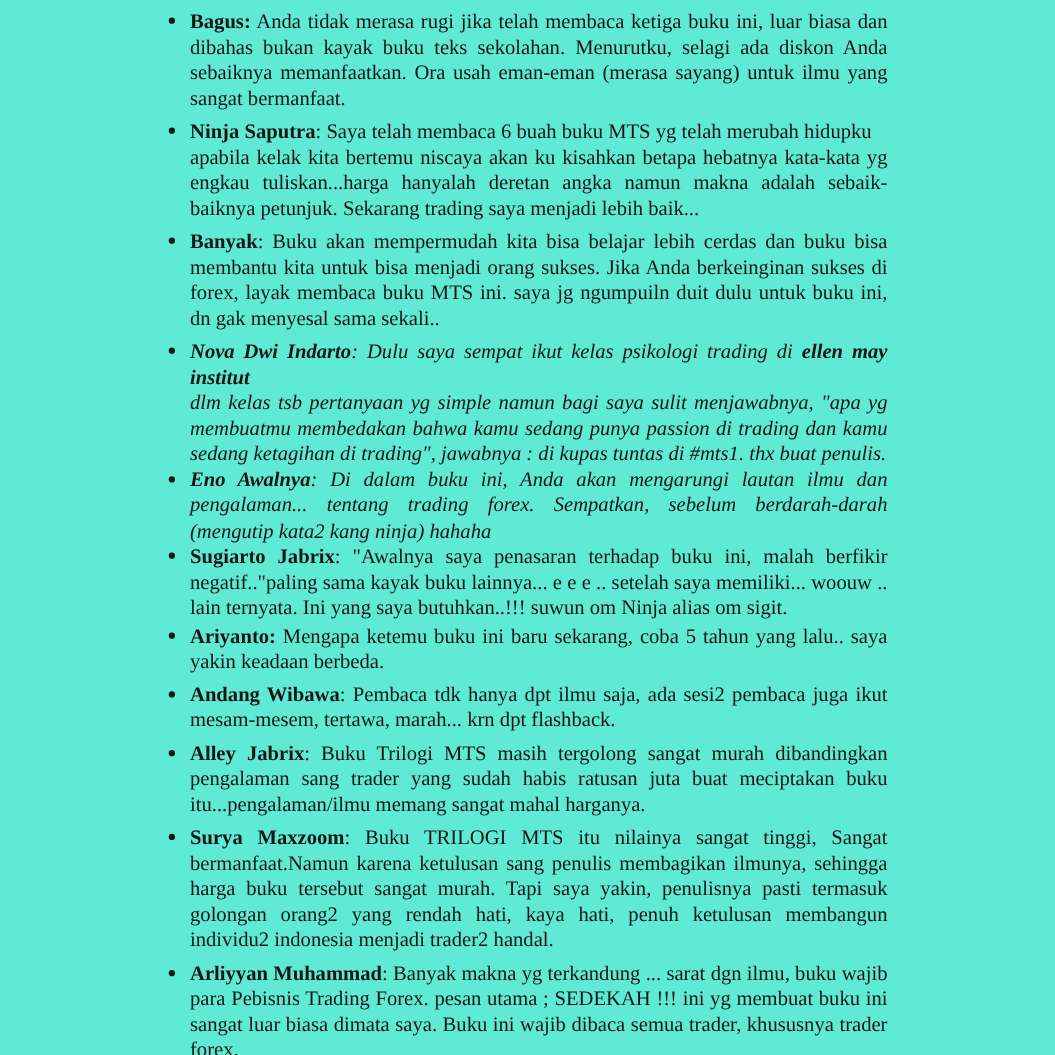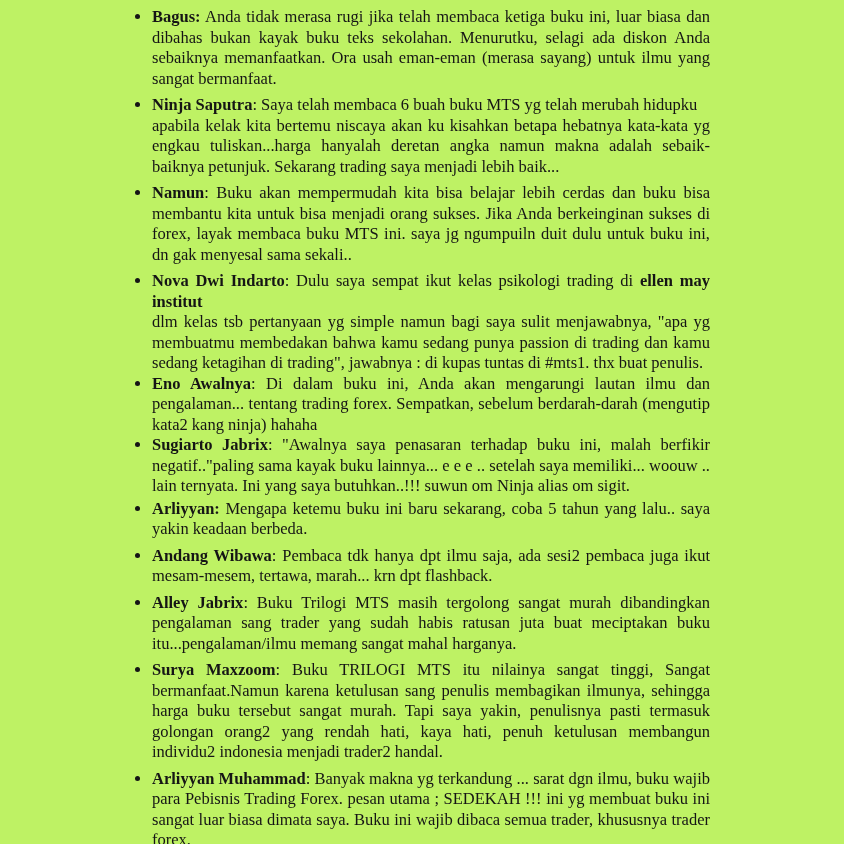--- a/index.html
+++ b/index.html
@@ -12,51 +12,51 @@
     height: 844px;
     overflow: hidden;
     font-family: "Liberation Serif", "DejaVu Serif", serif;
     color: #151515;
   }
   .page {
     box-sizing: border-box;
     width: 844px;
     height: 844px;
     padding: 7px 134px 0 122px;
-    background: #bef264;
+    background: #5eead4;
   }
   ul.testimonial-list {
     margin: 0;
     padding: 0 0 0 30px;
     list-style: disc outside;
   }
   li.testimonial {
     font-size: 16.5px;
     line-height: 20.5px;
     text-align: justify;
     white-space: pre-line;
     margin: 0 0 6px 0;
   }
-  li.testimonial.tight { margin-bottom: 0; }
+  li.testimonial.tight { margin-bottom: 0; font-style: italic; }
   li.testimonial.small { margin-bottom: 2px; }
   li.testimonial:last-child { margin-bottom: 0; }
   li.testimonial b { font-weight: bold; }
 </style>
 </head>
 <body>
 
 <div class="page">
   <ul class="testimonial-list">
       <li class="testimonial"><b>Bagus:</b><span> Anda tidak merasa rugi jika telah membaca ketiga buku ini, luar biasa dan dibahas bukan kayak buku teks sekolahan. Menurutku, selagi ada diskon Anda sebaiknya memanfaatkan. Ora usah eman-eman (merasa sayang) untuk ilmu yang sangat bermanfaat.</span></li>
       <li class="testimonial"><b>Ninja Saputra</b><span>: Saya telah membaca 6 buah buku MTS yg telah merubah hidupku
 apabila kelak kita bertemu niscaya akan ku kisahkan betapa hebatnya kata-kata yg engkau tuliskan...harga hanyalah deretan angka namun makna adalah sebaik-baiknya petunjuk. Sekarang trading saya menjadi lebih baik...</span></li>
-      <li class="testimonial"><b>Namun</b><span>: Buku akan mempermudah kita bisa belajar lebih cerdas dan buku bisa membantu kita untuk bisa menjadi orang sukses. Jika Anda berkeinginan sukses di forex, layak membaca buku MTS ini. saya jg ngumpuiln duit dulu untuk buku ini, dn gak menyesal sama sekali..</span></li>
+      <li class="testimonial"><b>Banyak</b><span>: Buku akan mempermudah kita bisa belajar lebih cerdas dan buku bisa membantu kita untuk bisa menjadi orang sukses. Jika Anda berkeinginan sukses di forex, layak membaca buku MTS ini. saya jg ngumpuiln duit dulu untuk buku ini, dn gak menyesal sama sekali..</span></li>
       <li class="testimonial tight"><b>Nova Dwi Indarto</b><span>: Dulu saya sempat ikut kelas psikologi trading di </span><b>ellen may institut</b><span>
 dlm kelas tsb pertanyaan yg simple namun bagi saya sulit menjawabnya, "apa yg membuatmu membedakan bahwa kamu sedang punya passion di trading dan kamu sedang ketagihan di trading", jawabnya : di kupas tuntas di #mts1. thx buat penulis.</span></li>
       <li class="testimonial tight"><b>Eno Awalnya</b><span>: Di dalam buku ini, Anda akan mengarungi lautan ilmu dan pengalaman... tentang trading forex. Sempatkan, sebelum berdarah-darah (mengutip kata2 kang ninja) hahaha</span></li>
       <li class="testimonial small"><b>Sugiarto Jabrix</b><span>: "Awalnya saya penasaran terhadap buku ini, malah berfikir negatif.."paling sama kayak buku lainnya... e e e .. setelah saya memiliki... woouw .. lain ternyata. Ini yang saya butuhkan..!!! suwun om Ninja alias om sigit.</span></li>
-      <li class="testimonial"><b>Arliyyan:</b><span> Mengapa ketemu buku ini baru sekarang, coba 5 tahun yang lalu.. saya yakin keadaan berbeda.</span></li>
+      <li class="testimonial"><b>Ariyanto:</b><span> Mengapa ketemu buku ini baru sekarang, coba 5 tahun yang lalu.. saya yakin keadaan berbeda.</span></li>
       <li class="testimonial"><b>Andang Wibawa</b><span>: Pembaca tdk hanya dpt ilmu saja, ada sesi2 pembaca juga ikut mesam-mesem, tertawa, marah... krn dpt flashback.</span></li>
       <li class="testimonial"><b>Alley Jabrix</b><span>: Buku Trilogi MTS masih tergolong sangat murah dibandingkan pengalaman sang trader yang sudah habis ratusan juta buat meciptakan buku itu...pengalaman/ilmu memang sangat mahal harganya.</span></li>
       <li class="testimonial"><b>Surya Maxzoom</b><span>: Buku TRILOGI MTS itu nilainya sangat tinggi, Sangat bermanfaat.Namun karena ketulusan sang penulis membagikan ilmunya, sehingga harga buku tersebut sangat murah. Tapi saya yakin, penulisnya pasti termasuk golongan orang2 yang rendah hati, kaya hati, penuh ketulusan membangun individu2 indonesia menjadi trader2 handal.</span></li>
       <li class="testimonial"><b>Arliyyan Muhammad</b><span>: Banyak makna yg terkandung ... sarat dgn ilmu, buku wajib para Pebisnis Trading Forex. pesan utama ; SEDEKAH !!! ini yg membuat buku ini sangat luar biasa dimata saya. Buku ini wajib dibaca semua trader, khususnya trader forex.</span></li>
     </ul>
 </div>
 
 </body></html>

